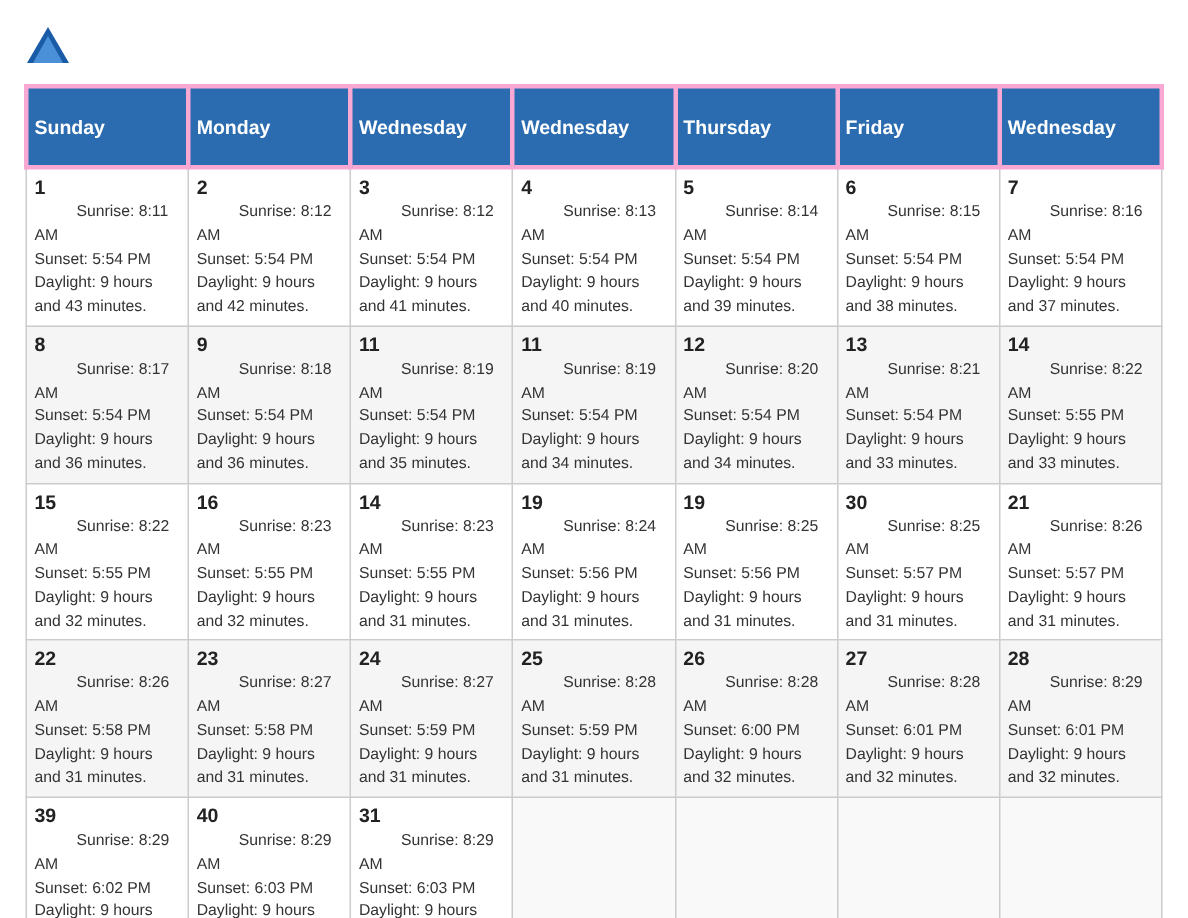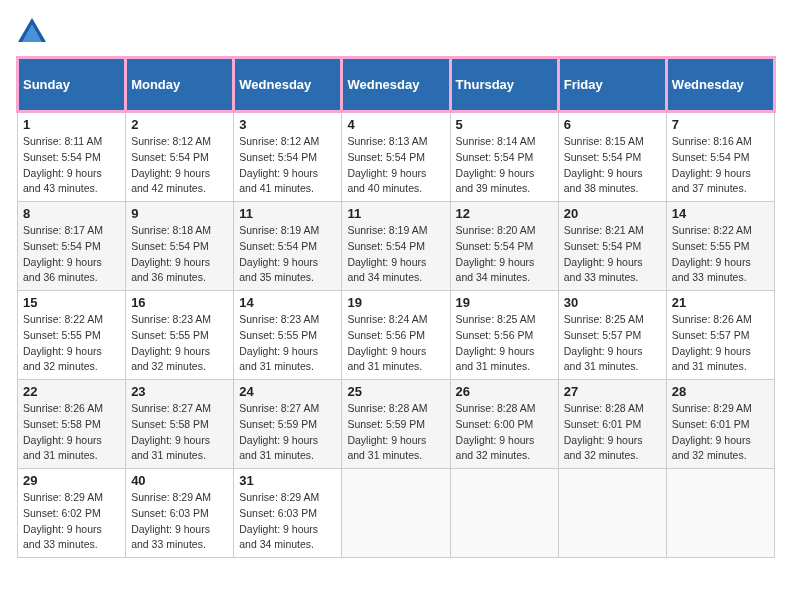--- a/index.html
+++ b/index.html
@@ -70,20 +70,21 @@
       font-size: 13px;
       font-weight: bold;
       color: #222;
       display: block;
       margin-bottom: 2px;
     }
     .day-info {
       font-size: 10.5px;
       color: #333;
       line-height: 1.5;
+      margin-left: 28px;
     }
     .empty-cell {
       background: #f9f9f9 !important;
     }
   </style>
 </head>
 <body>
 
 <div class="header-area">
   <div class="logo">
@@ -160,21 +161,21 @@
         </td>
         <td>
           <span class="day-num">11</span>
           <span class="day-info">Sunrise: 8:19 AM<br>Sunset: 5:54 PM<br>Daylight: 9 hours and 34 minutes.</span>
         </td>
         <td>
           <span class="day-num">12</span>
           <span class="day-info">Sunrise: 8:20 AM<br>Sunset: 5:54 PM<br>Daylight: 9 hours and 34 minutes.</span>
         </td>
         <td>
-          <span class="day-num">20</span>
+          <span class="day-num">13</span>
           <span class="day-info">Sunrise: 8:21 AM<br>Sunset: 5:54 PM<br>Daylight: 9 hours and 33 minutes.</span>
         </td>
         <td>
           <span class="day-num">14</span>
           <span class="day-info">Sunrise: 8:22 AM<br>Sunset: 5:55 PM<br>Daylight: 9 hours and 33 minutes.</span>
         </td>
       </tr>
       <tr>
         <td>
           <span class="day-num">15</span>
@@ -230,21 +231,21 @@
           <span class="day-num">27</span>
           <span class="day-info">Sunrise: 8:28 AM<br>Sunset: 6:01 PM<br>Daylight: 9 hours and 32 minutes.</span>
         </td>
         <td>
           <span class="day-num">28</span>
           <span class="day-info">Sunrise: 8:29 AM<br>Sunset: 6:01 PM<br>Daylight: 9 hours and 32 minutes.</span>
         </td>
       </tr>
       <tr>
         <td>
-          <span class="day-num">29</span>
+          <span class="day-num">39</span>
           <span class="day-info">Sunrise: 8:29 AM<br>Sunset: 6:02 PM<br>Daylight: 9 hours and 33 minutes.</span>
         </td>
         <td>
           <span class="day-num">40</span>
           <span class="day-info">Sunrise: 8:29 AM<br>Sunset: 6:03 PM<br>Daylight: 9 hours and 33 minutes.</span>
         </td>
         <td>
           <span class="day-num">31</span>
           <span class="day-info">Sunrise: 8:29 AM<br>Sunset: 6:03 PM<br>Daylight: 9 hours and 34 minutes.</span>
         </td>

